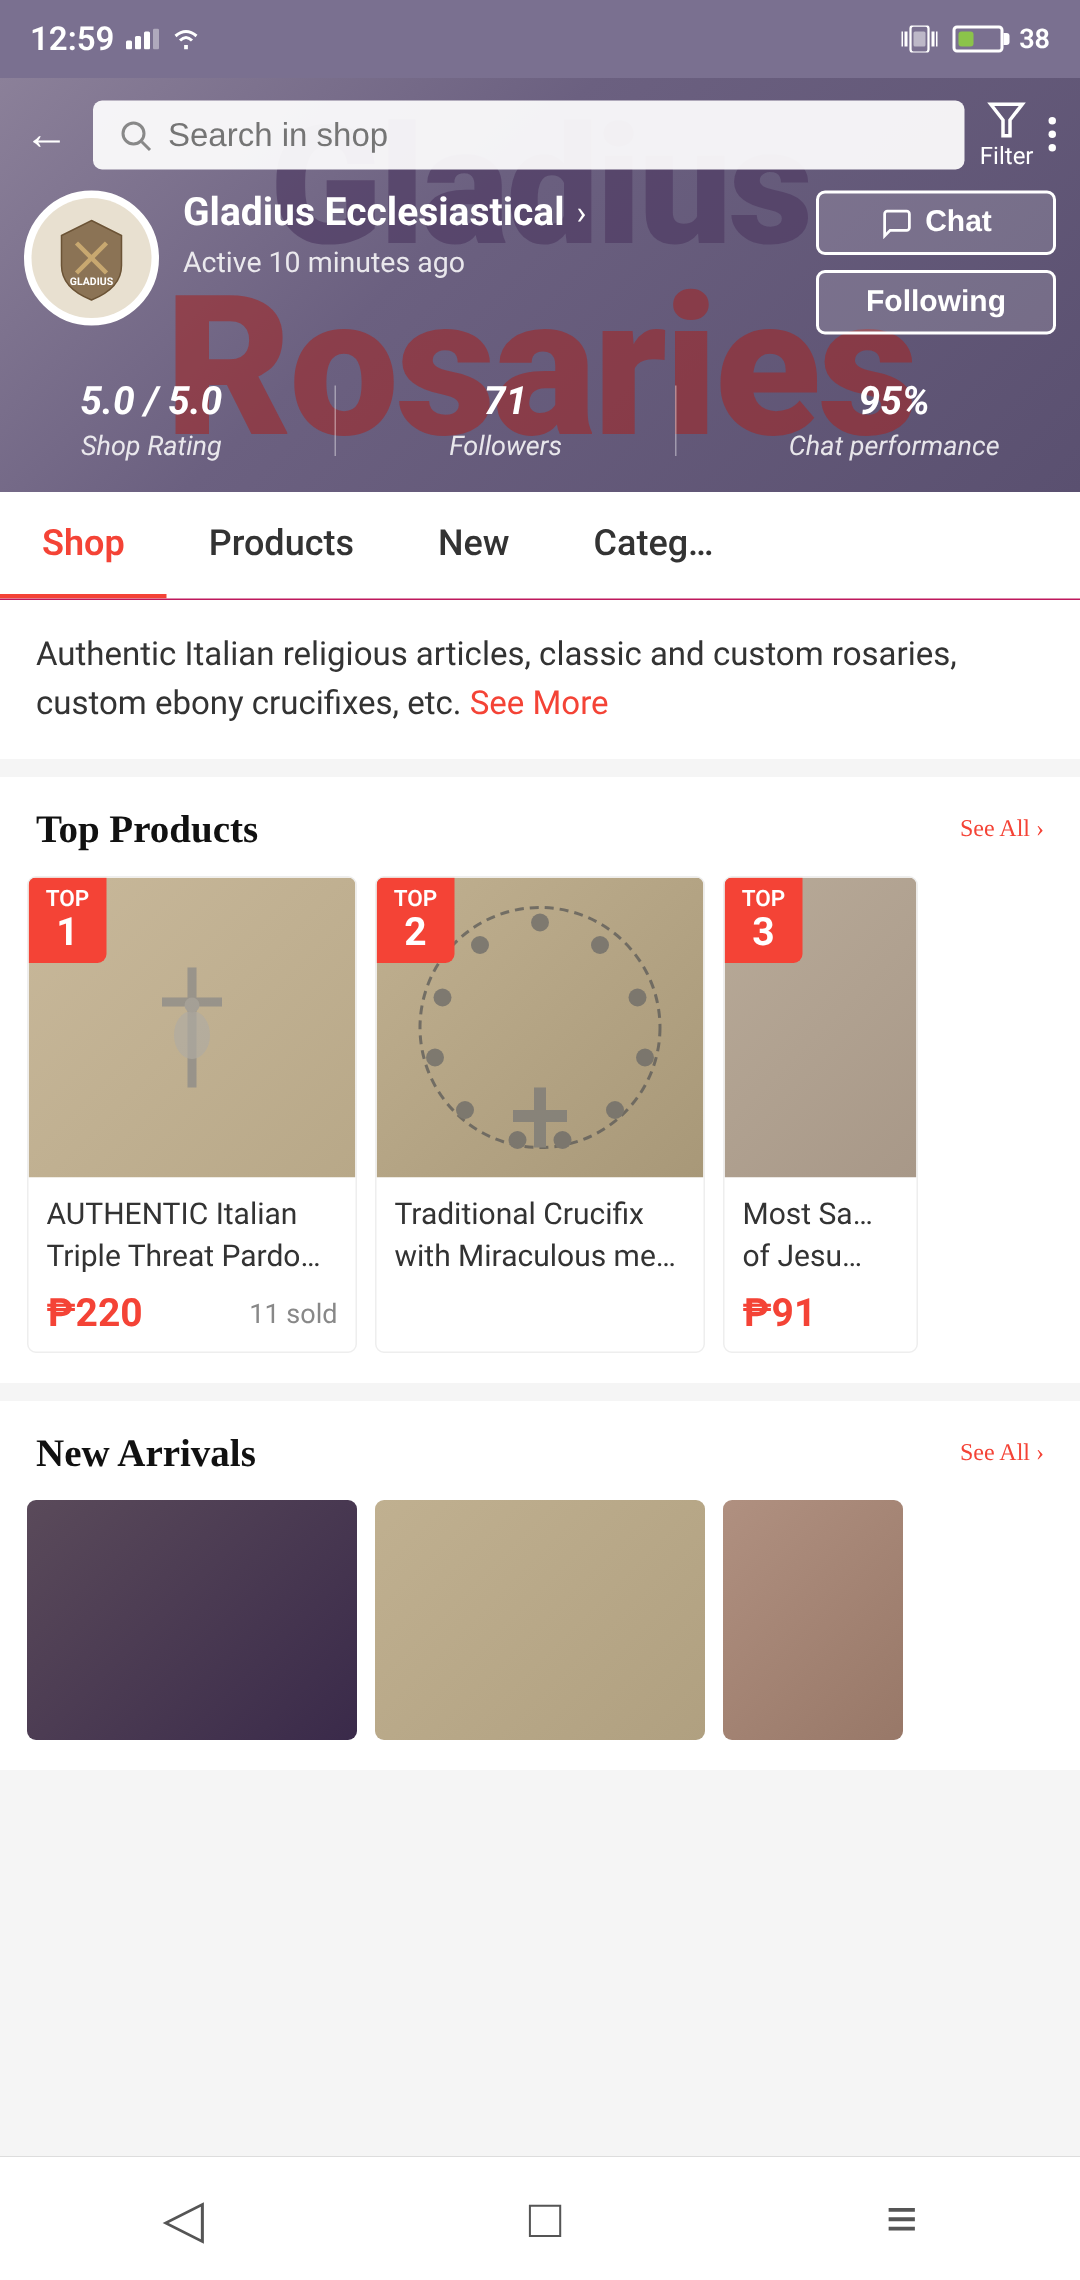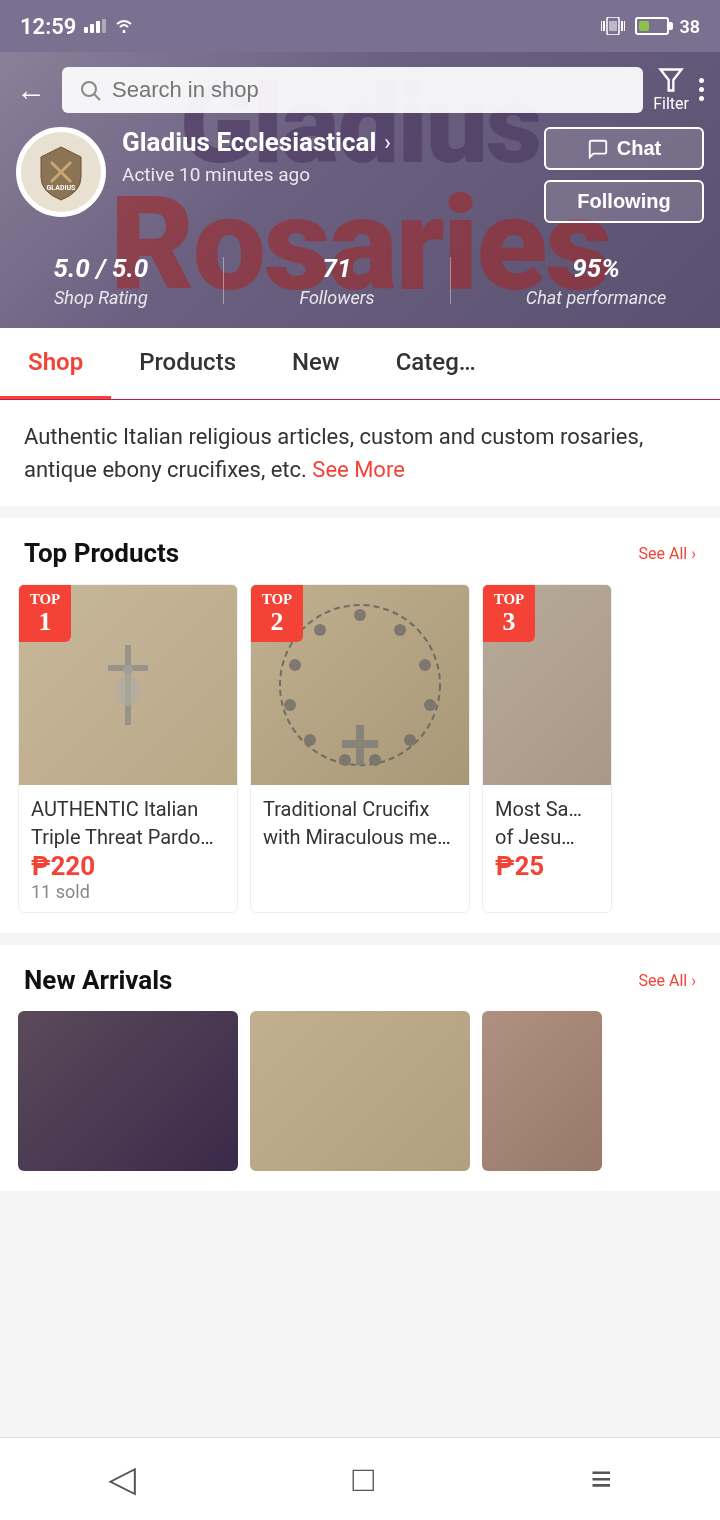--- a/index.html
+++ b/index.html
@@ -293,20 +293,21 @@
     .section {
       background: white;
       margin-bottom: 12px;
       padding: 20px 0;
     }
     .section-header {
       display: flex;
       justify-content: space-between;
       align-items: center;
       padding: 0 24px 16px;
+      font-family: Liberation Serif, serif;
     }
     .section-title {
       font-size: 26px;
       font-weight: 700;
       color: #111;
     }
     .see-all-link {
       color: #f44336;
       font-size: 16px;
       cursor: pointer;
@@ -335,21 +336,20 @@
       overflow: hidden;
       cursor: pointer;
       flex-shrink: 0;
     }
     .product-img-wrap {
       position: relative;
       width: 100%;
       height: 200px;
       background: #f0abfc;
       overflow: hidden;
-      font-family: Liberation Serif, serif;
     }
     .top-badge {
       position: absolute;
       top: 0;
       left: 0;
       background: #f44336;
       color: white;
       font-size: 18px;
       font-weight: 700;
       padding: 6px 10px;
@@ -371,22 +371,22 @@
       line-height: 1.4;
       min-height: 56px;
       display: -webkit-box;
       -webkit-line-clamp: 2;
       -webkit-box-orient: vertical;
       overflow: hidden;
     }
     .product-price-row {
       display: flex;
       justify-content: space-between;
-      margin-top: 0;
-      flex-direction: column;
+      align-items: center;
+      margin-top: 10px;
     }
     .product-price {
       font-size: 26px;
       font-weight: 700;
       color: #f44336;
     }
     .product-sold {
       font-size: 18px;
       color: #888;
     }
@@ -578,21 +578,21 @@
 </div>
 
 <div class="tab-bar">
   <div class="tab-item active">Shop</div>
   <div class="tab-item">Products</div>
   <div class="tab-item">New</div>
   <div class="tab-item">Categ…</div>
 </div>
 
 <div class="shop-desc">
-  <span>Authentic Italian religious articles, custom and custom rosaries, antique ebony crucifixes, etc.</span>
+  <span>Authentic Italian religious articles, classic and custom rosaries, custom ebony crucifixes, etc.</span>
   <span class="see-more">See More</span>
 </div>
 
 <div class="section">
   <div class="section-header">
     <span class="section-title">Top Products</span>
     <span class="see-all-link">
       <span>See All</span>
       <span>›</span>
     </span>
@@ -658,21 +658,21 @@
       <div class="product-img-wrap">
         <div class="product-img-3"></div>
         <div class="top-badge">
           <span class="top-text">TOP</span>
           <span class="top-num">3</span>
         </div>
       </div>
       <div class="product-info">
         <div class="product-name">Most Sa… of Jesu…</div>
         <div class="product-price-row">
-          <span class="product-price">₱25</span>
+          <span class="product-price">₱91</span>
         </div>
       </div>
     </div>
   </div>
 </div>
 
 <div class="section">
   <div class="section-header">
     <span class="section-title">New Arrivals</span>
     <span class="see-all-link">

